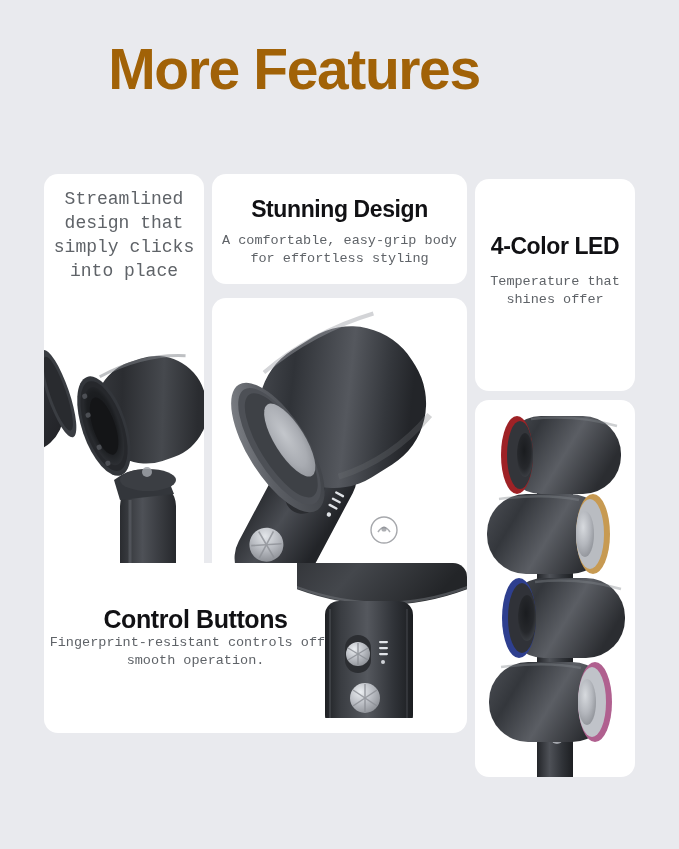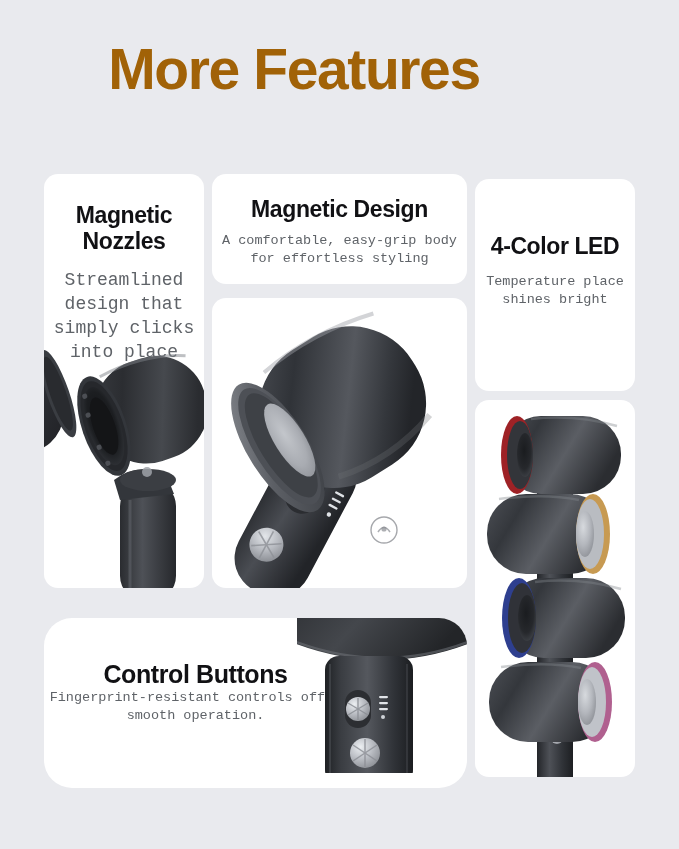--- a/index.html
+++ b/index.html
@@ -62,37 +62,36 @@
 
   
   #card-led { left: 475px; top: 179px; width: 160px; height: 212px; }
   #card-led .card-title { font-size: 23px; margin-top: 54px; }
   #card-led .card-body  { font-size: 13.5px; margin-top: 14px; }
 
   
   #card-hero { left: 212px; top: 298px; width: 255px; height: 290px; }
 
   
-  #card-controls { left: 44px; top: 618px; width: 423px; height: 170px; border-radius: 28px; }
+  #card-controls { left: 44px; top: 563px; width: 423px; height: 170px; }
   #card-controls .card-title { font-size: 25px; margin-top: 42px; margin-right: 120px; }
   #card-controls .card-body  { font-size: 13.5px; margin-top: 0; margin-right: 120px; }
   #card-controls .photo { position: absolute; right: 0; top: 0; width: 170px; height: 155px; overflow: hidden; }
 
   
   #card-ledstack { left: 475px; top: 400px; width: 160px; height: 377px; }
 
   svg { display: block; }
 </style>
 </head>
 <body>
 
 <div class="page-title">More Features</div>
 
 <div class="card" id="card-nozzles">
-  <div class="card-title">Magnetic Nozzles</div>
   <div class="card-body">Streamlined design that simply clicks into place</div>
 
   <div class="photo">
     <svg width="160" height="284" viewBox="0 0 160 284">
       <defs>
         <linearGradient id="nz-barrel" x1="0" y1="0" x2="1" y2="0.35">
           <stop offset="0%" stop-color="#3c3f44"></stop>
           <stop offset="35%" stop-color="#2b2d31"></stop>
           <stop offset="70%" stop-color="#46494e"></stop>
           <stop offset="100%" stop-color="#2a2c30"></stop>
@@ -144,27 +143,27 @@
         <path d="M70 176 Q92 158 122 170 L130 190 L76 196 Z" fill="#33363b"></path>
         <ellipse cx="104" cy="176" rx="28" ry="11" fill="#3b3e43"></ellipse>
         <circle cx="103" cy="168" r="5" fill="#9fa2a8" opacity="0.85"></circle>
         <path d="M86 196 L86 290" stroke="#7c7f86" stroke-width="3" opacity="0.35"></path>
       </g>
     </svg>
   </div>
 </div>
 
 <div class="card" id="card-design">
-  <div class="card-title">Magnetic Design</div>
+  <div class="card-title">Stunning Design</div>
   <div class="card-body">A comfortable, easy-grip body for effortless styling</div>
 </div>
 
 <div class="card" id="card-led">
   <div class="card-title">4-Color LED</div>
-  <div class="card-body">Temperature place shines bright</div>
+  <div class="card-body">Temperature that shines offer</div>
 </div>
 
 <div class="card" id="card-hero">
   <svg width="255" height="290" viewBox="0 0 255 290">
     <defs>
       <linearGradient id="h-barrel" x1="0.1" y1="0" x2="0.95" y2="0.6">
         <stop offset="0%" stop-color="#4b4e54"></stop>
         <stop offset="28%" stop-color="#303338"></stop>
         <stop offset="62%" stop-color="#55585e"></stop>
         <stop offset="85%" stop-color="#34373c"></stop>

